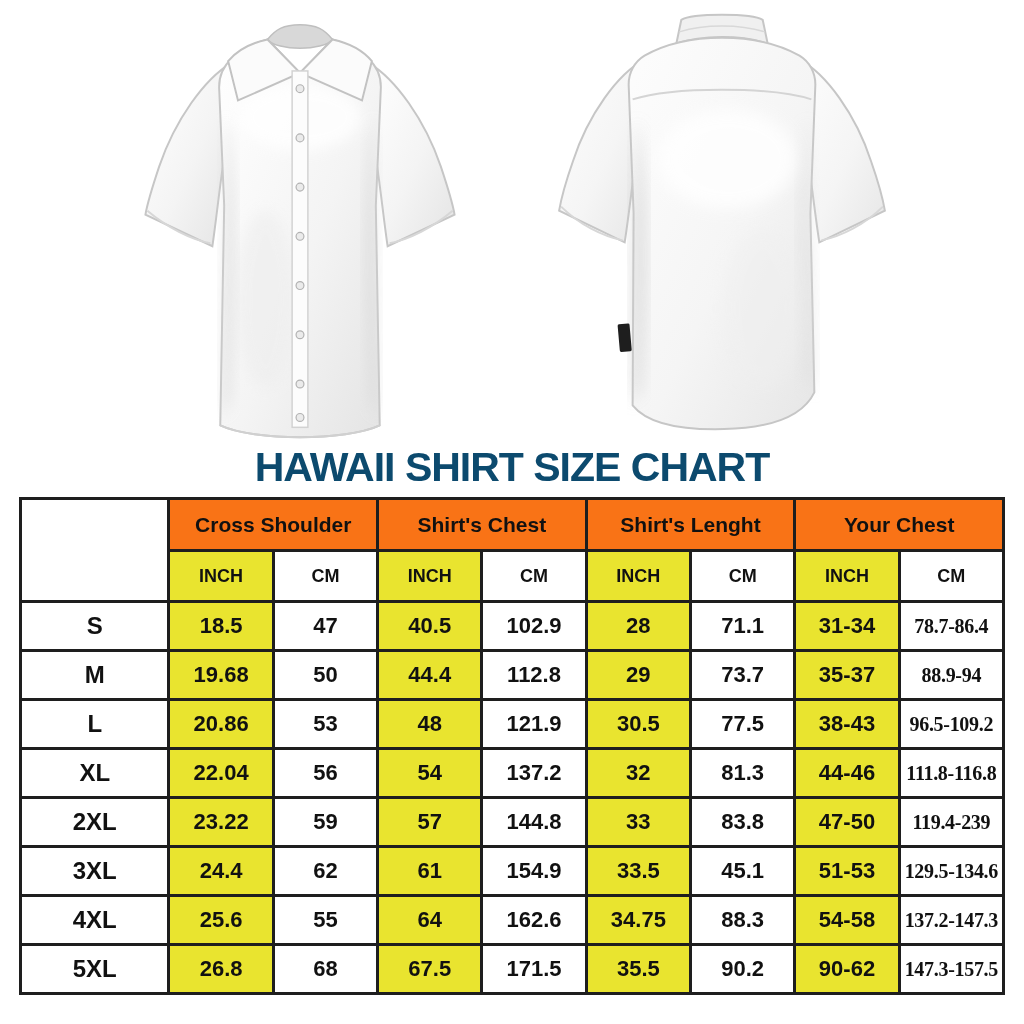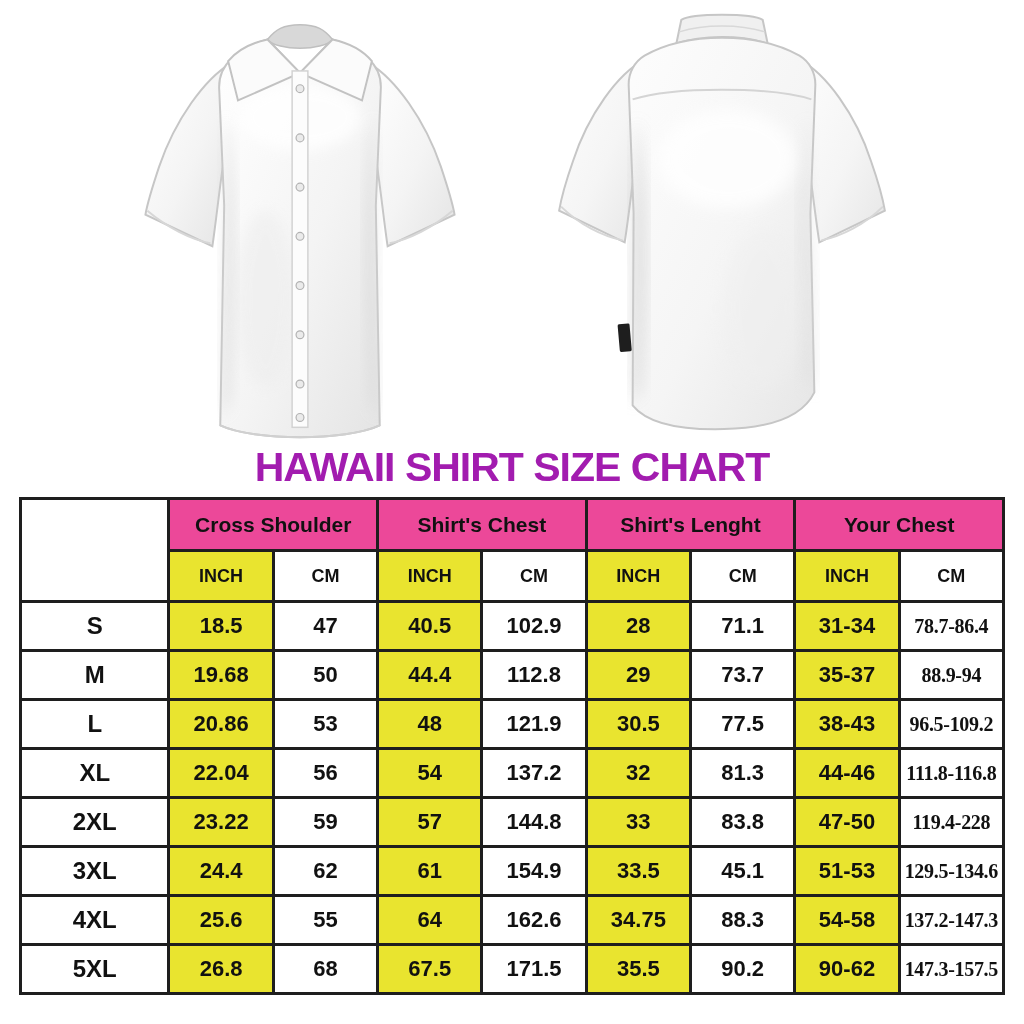--- a/index.html
+++ b/index.html
@@ -18,39 +18,39 @@
   .shirt-front{left:116px;top:4px;width:368px;height:443px;}
   .shirt-back{left:532px;top:10px;width:380px;height:432px;}
   .page-title{
     margin:0;
     height:44px;
     text-align:center;
     font-size:41px;
     font-weight:bold;
     letter-spacing:-1px;
     line-height:1.0;
-    color:#a21caf;
+    color:#0c4a6e;
   }
   table.size-table{
     border-collapse:collapse;
     table-layout:fixed;
     width:986px;
     margin:6px auto 0 auto;
   }
   .size-table th,.size-table td{
     border:3px solid #1e1e1e;
     text-align:center;
     vertical-align:middle;
     padding:0;
     overflow:hidden;
     white-space:nowrap;
   }
   .c-size{width:148px;}
   .c-val{width:104px;}
-  th.group{font-size:21px;height:49px;font-weight:bold;background:#ec4899;}
+  th.group{font-size:21px;height:49px;font-weight:bold;background:#f97316;}
   th.unit{font-size:18px;height:48px;font-weight:bold;background:#fff;}
   th.corner{background:#fff;}
   tbody th.size{font-size:24px;font-weight:bold;background:#fff;height:46px;}
   tbody td{font-size:22px;font-weight:bold;background:#fff;height:46px;}
   tbody td.range{font-size:20px;letter-spacing:-0.3px;font-family:Liberation Serif, serif;}
   .yellow{background:#e9e42f !important;}
   svg .outline{stroke:#c6c6c6;stroke-width:2;}
 </style>
 </head>
 <body>
@@ -218,21 +218,21 @@
         </tr>
         <tr>
           <th class="size">2XL</th>
           <td class="yellow">23.22</td>
           <td class="">59</td>
           <td class="yellow">57</td>
           <td class="">144.8</td>
           <td class="yellow">33</td>
           <td class="">83.8</td>
           <td class="yellow">47-50</td>
-          <td class=" range">119.4-228</td>
+          <td class=" range">119.4-239</td>
         </tr>
         <tr>
           <th class="size">3XL</th>
           <td class="yellow">24.4</td>
           <td class="">62</td>
           <td class="yellow">61</td>
           <td class="">154.9</td>
           <td class="yellow">33.5</td>
           <td class="">45.1</td>
           <td class="yellow">51-53</td>

